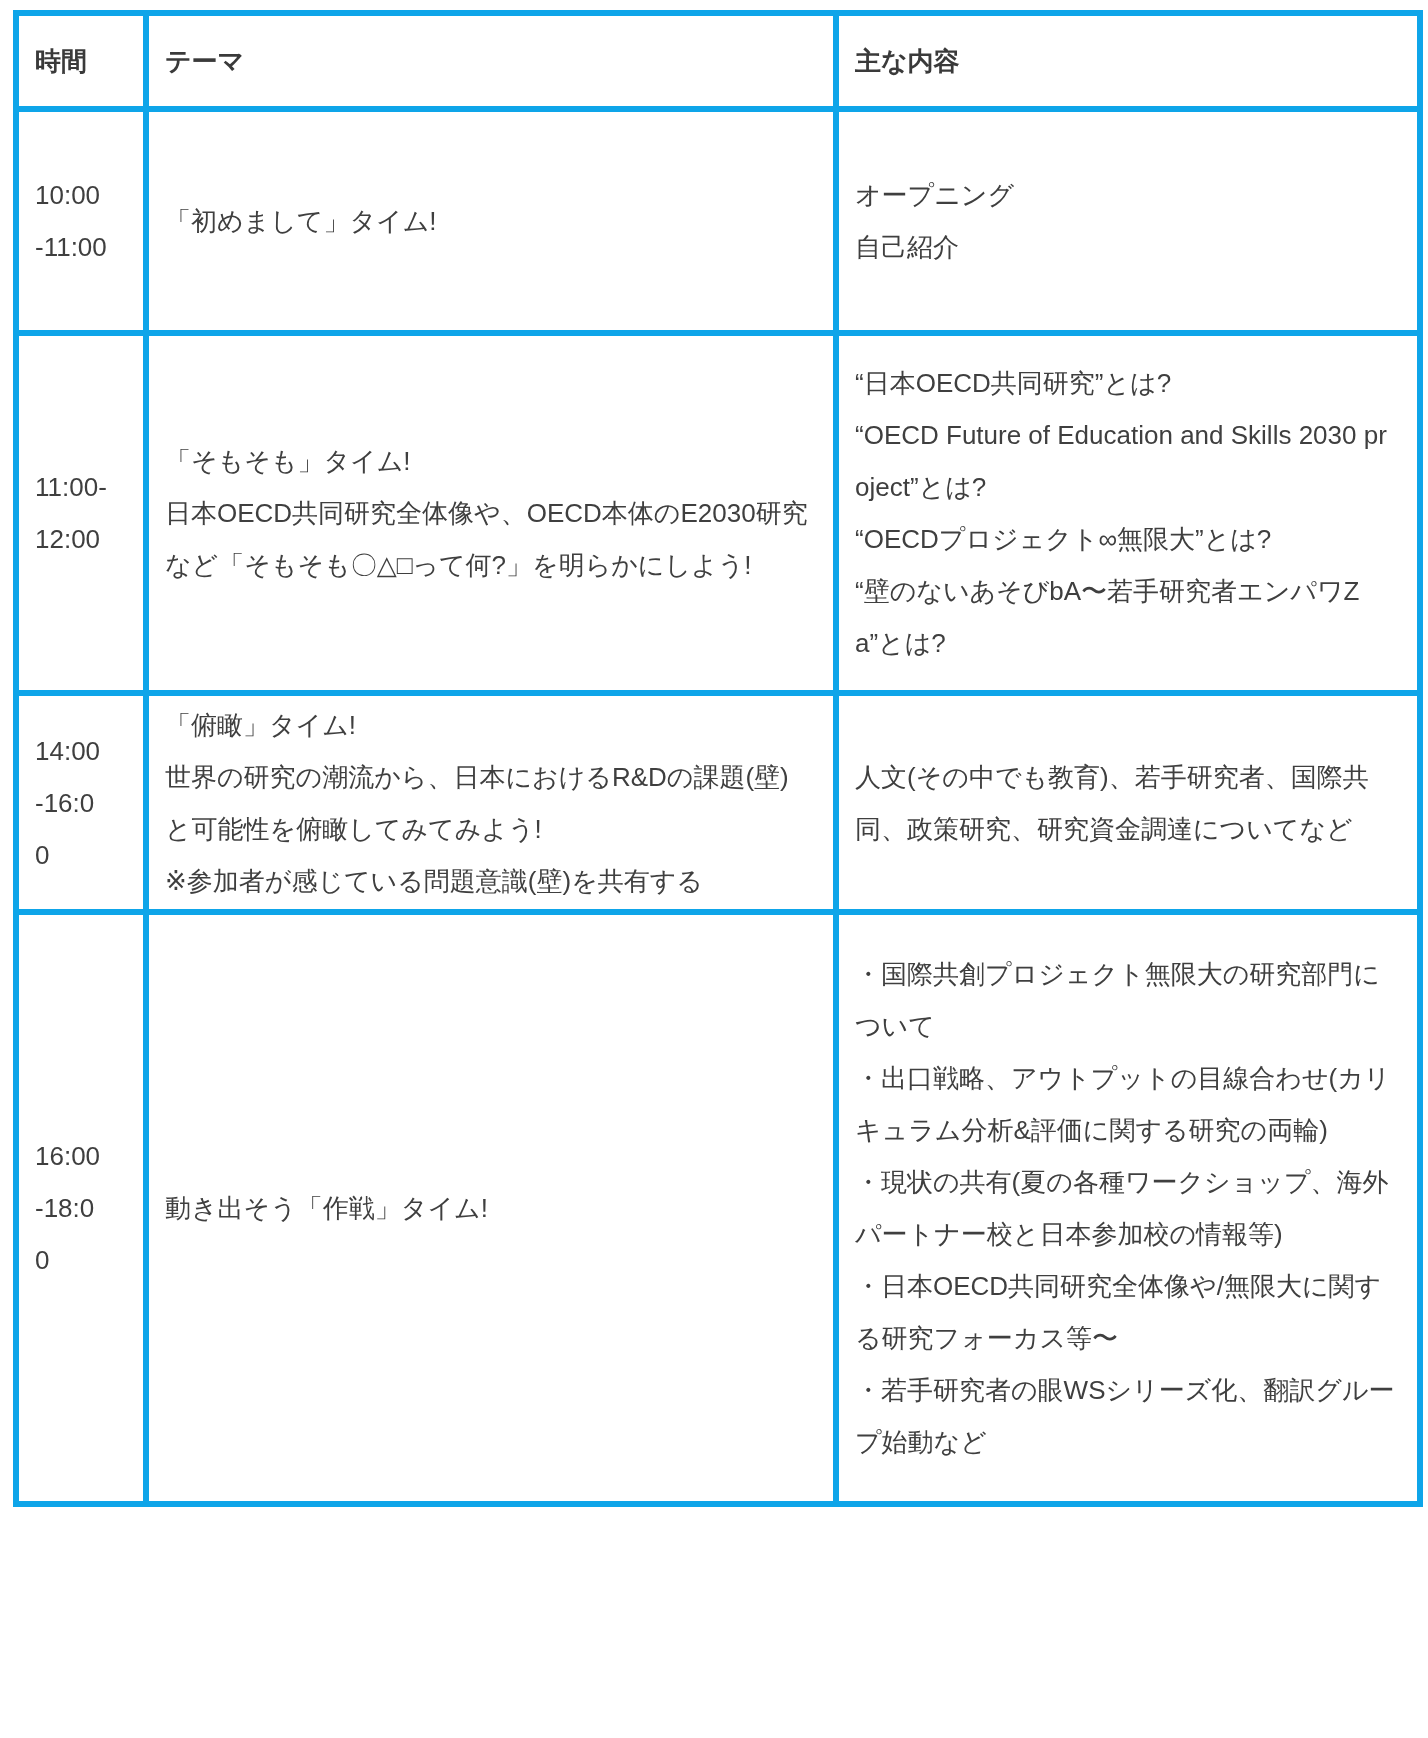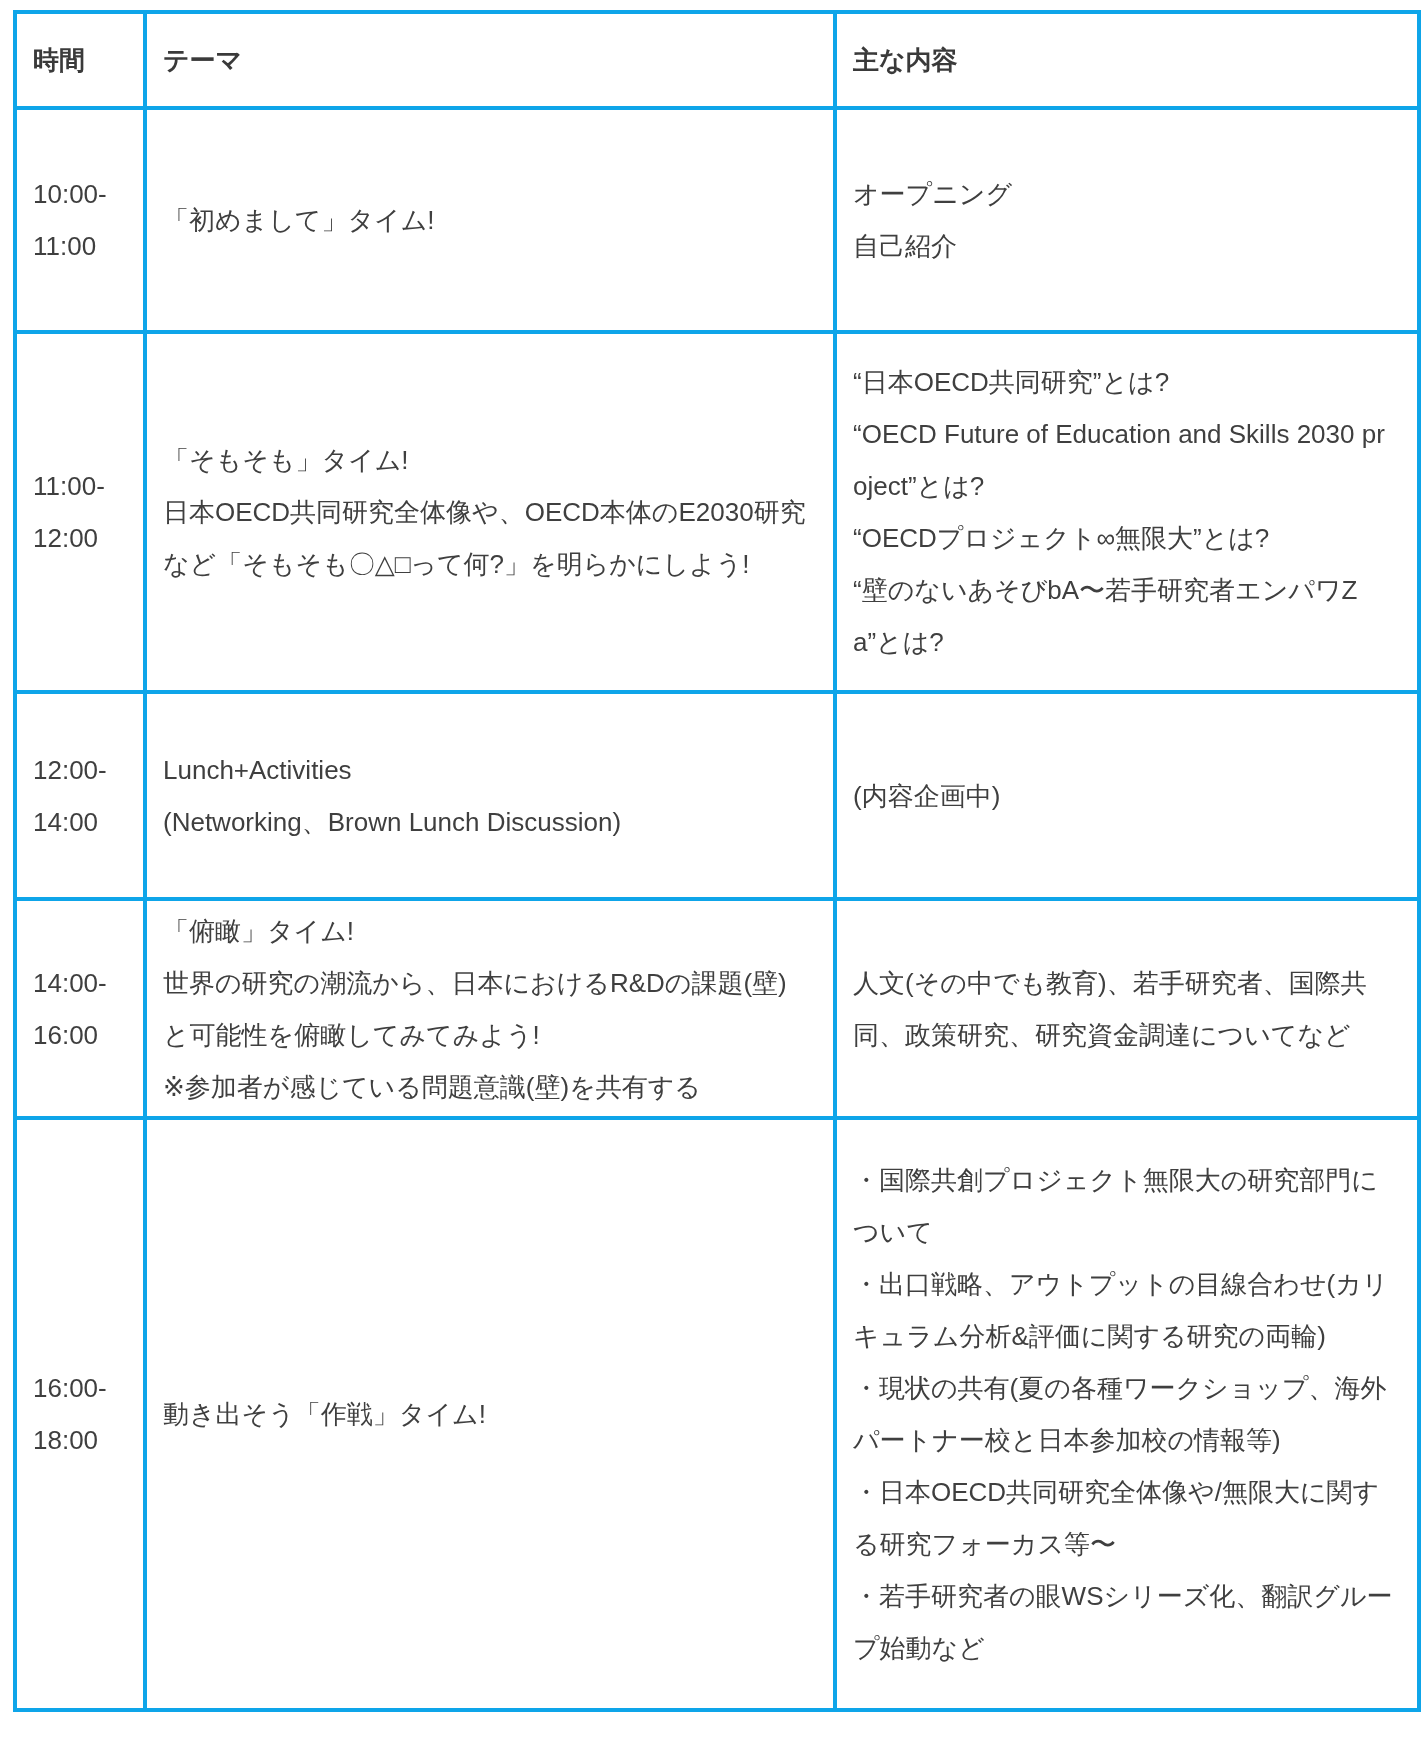--- a/index.html
+++ b/index.html
@@ -19,21 +19,21 @@
     font-size: 26px;
     line-height: 52px;
   }
   table.schedule {
     border-collapse: collapse;
     table-layout: fixed;
     width: 1404px;
   }
   table.schedule th,
   table.schedule td {
-    border: 4px solid #0ea5e9;
+    border: 6px solid #0ea5e9;
     vertical-align: middle;
     word-break: break-all;
     overflow-wrap: break-word;
     background: #ffffff;
     padding-left: 16px;
   }
   col.c-time  { width: 130px; }
   col.c-theme { width: 690px; }
   col.c-cont  { width: 584px; }
 
@@ -95,30 +95,20 @@
             <div class="line">「そもそも」タイム!</div>
             <div class="line">日本OECD共同研究全体像や、OECD本体のE2030研究など「そもそも〇△□って何?」を明らかにしよう!</div>
           </td>
         <td class="cont">
             <div class="line">“日本OECD共同研究”とは?</div>
             <div class="line">“OECD Future of Education and Skills 2030 project”とは?</div>
             <div class="line">“OECDプロジェクト∞無限大”とは?</div>
             <div class="line">“壁のないあそびbA〜若手研究者エンパワZa”とは?</div>
           </td>
       </tr>
-      <tr class="r3">
-        <td class="time">12:00-14:00</td>
-        <td class="theme">
-            <div class="line">Lunch+Activities</div>
-            <div class="line">(Networking、Brown Lunch Discussion)</div>
-          </td>
-        <td class="cont">
-            <div class="line">(内容企画中)</div>
-          </td>
-      </tr>
       <tr class="r4">
         <td class="time">14:00-16:00</td>
         <td class="theme">
             <div class="line">「俯瞰」タイム!</div>
             <div class="line">世界の研究の潮流から、日本におけるR&amp;Dの課題(壁)と可能性を俯瞰してみてみよう!</div>
             <div class="line">※参加者が感じている問題意識(壁)を共有する</div>
           </td>
         <td class="cont">
             <div class="line">人文(その中でも教育)、若手研究者、国際共同、政策研究、研究資金調達についてなど</div>
           </td>

